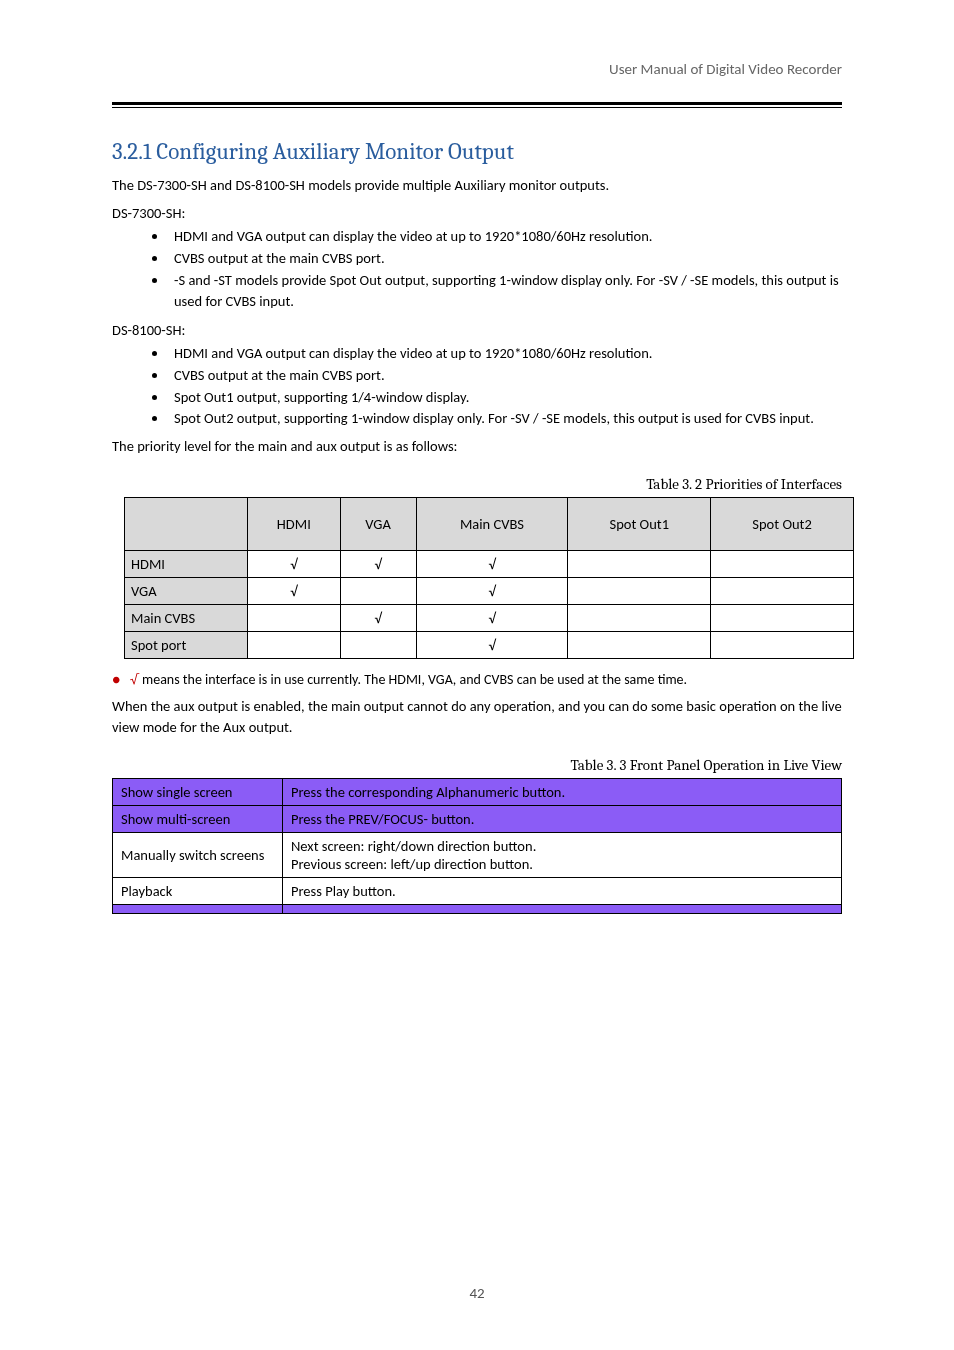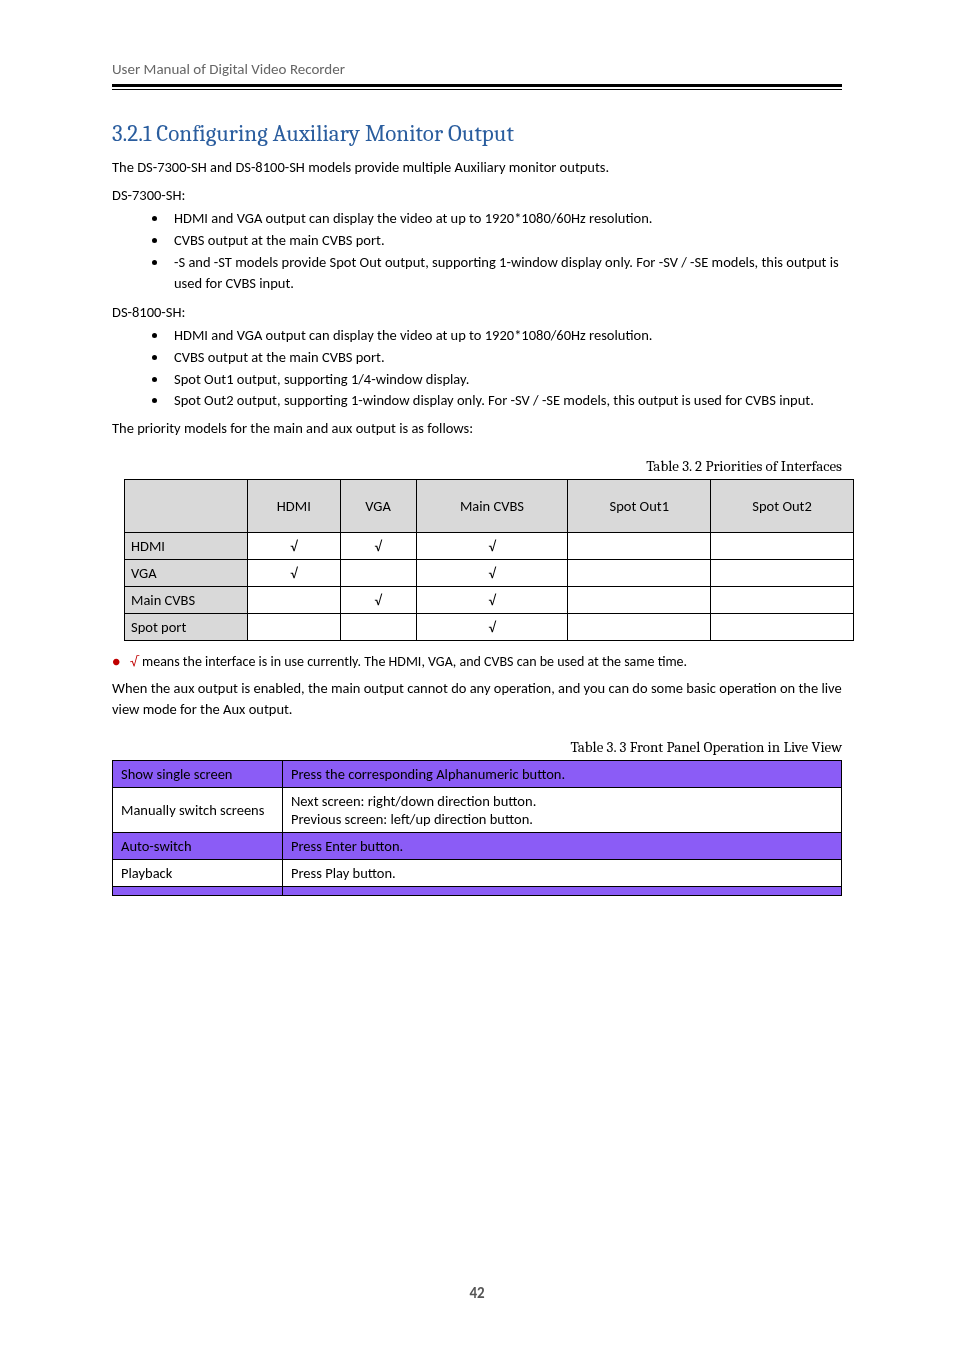--- a/index.html
+++ b/index.html
@@ -11,22 +11,22 @@
     color: #000;
   }
   .page {
     width: 954px;
     height: 1350px;
     box-sizing: border-box;
     padding: 60px 112px 0 112px;
     position: relative;
   }
   .header-bar {
-    text-align: left;
-    padding-bottom: 6px;
+    text-align: right;
+    padding-bottom: 24px;
     font-size: 15px;
     color: #666;
   }
   .header-rule {
     height: 3px;
     background: #000;
     margin-bottom: 2px;
   }
   .header-rule2 {
     height: 1px;
@@ -118,21 +118,20 @@
   table.front-panel col.c1 { width: 170px; }
   table.front-panel .alt { background: #8b5cf6; }
   .footer {
     position: absolute;
     bottom: 48px;
     left: 0;
     width: 100%;
     text-align: center;
     font-size: 15px;
     color: #555;
-    font-weight: bold;
   }
 </style>
 </head>
 <body>
 
 <div class="page">
 
   <div class="header-bar">User Manual of Digital Video Recorder</div>
   <div class="header-rule"></div>
   <div class="header-rule2"></div>
@@ -149,21 +148,21 @@
   </ul>
 
   <div class="section-label">DS-8100-SH:</div>
   <ul class="bullets">
     <li>HDMI and VGA output can display the video at up to 1920*1080/60Hz resolution.</li>
     <li>CVBS output at the main CVBS port.</li>
     <li>Spot Out1 output, supporting 1/4-window display.</li>
     <li>Spot Out2 output, supporting 1-window display only. For -SV / -SE models, this output is used for CVBS input.</li>
   </ul>
 
-  <div class="body-text">The priority models for the main and aux output is as follows:</div>
+  <div class="body-text">The priority level for the main and aux output is as follows:</div>
 
   <div class="table-caption">Table 3. 2  Priorities of Interfaces</div>
   <table class="priorities">
     <tbody>
         <tr>
       <th class="rowhead tophead"></th>
       <th class="tophead">HDMI</th>
       <th class="tophead">VGA</th>
       <th class="tophead">Main CVBS</th>
       <th class="tophead">Spot Out1</th>
@@ -218,29 +217,29 @@
   <table class="front-panel">
     <colgroup>
         <col class="c1">
         <col>
       </colgroup>
     <tbody>
     <tr class="alt">
       <td>Show single screen</td>
       <td>Press the corresponding Alphanumeric button.</td>
     </tr>
+    <tr class="alt">
+      <td>Show multi-screen</td>
+      <td>Press the PREV/FOCUS- button.</td>
+    </tr>
     <tr>
       <td>Manually switch screens</td>
       <td style="white-space:pre-line">Next screen: right/down direction button.
 Previous screen: left/up direction button.</td>
     </tr>
-    <tr class="alt">
-      <td>Auto-switch</td>
-      <td>Press Enter button.</td>
-    </tr>
     <tr>
       <td>Playback</td>
       <td>Press Play button.</td>
     </tr>
     <tr class="alt">
       <td></td>
       <td></td>
     </tr>
   </tbody>
     </table>

